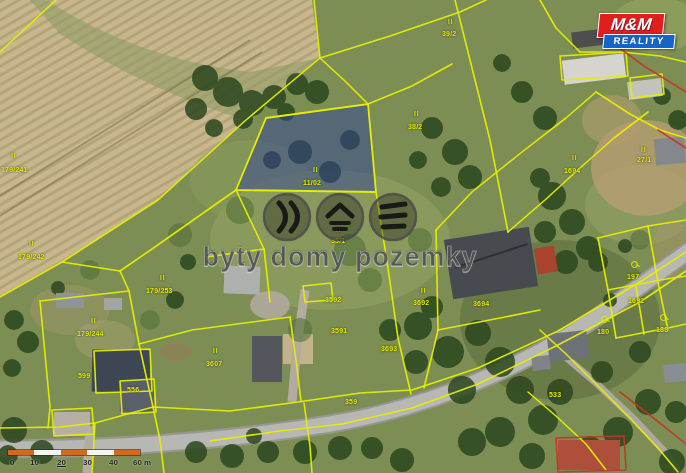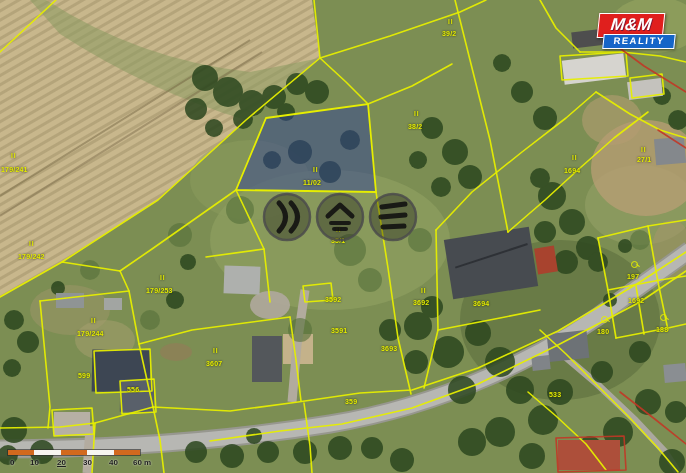--- a/index.html
+++ b/index.html
@@ -331,20 +331,21 @@
         <path class="wm-glyph-thin" d="M331,223 L349,223"></path>
         <path class="wm-glyph-thin" d="M334,229 L346,229"></path>
       </g>
       <g>
         <circle class="wm-circle" cx="393" cy="217" r="23"></circle>
         <path class="wm-glyph" d="M382,207 L405,204"></path>
         <path class="wm-glyph" d="M381,217 L405,215"></path>
         <path class="wm-glyph" d="M383,227 L404,226"></path>
       </g>
     </svg>
+    <div class="wm-text">byty domy pozemky</div>
   </div>
 
   <div id="logo">
     <div class="logo-top">M&amp;M</div>
     <div class="logo-bottom">REALITY</div>
   </div>
 
   <div id="scalebar">
     <div id="scalebar-bar">
         <div class="seg" style="background: rgb(210, 105, 30);"></div>

